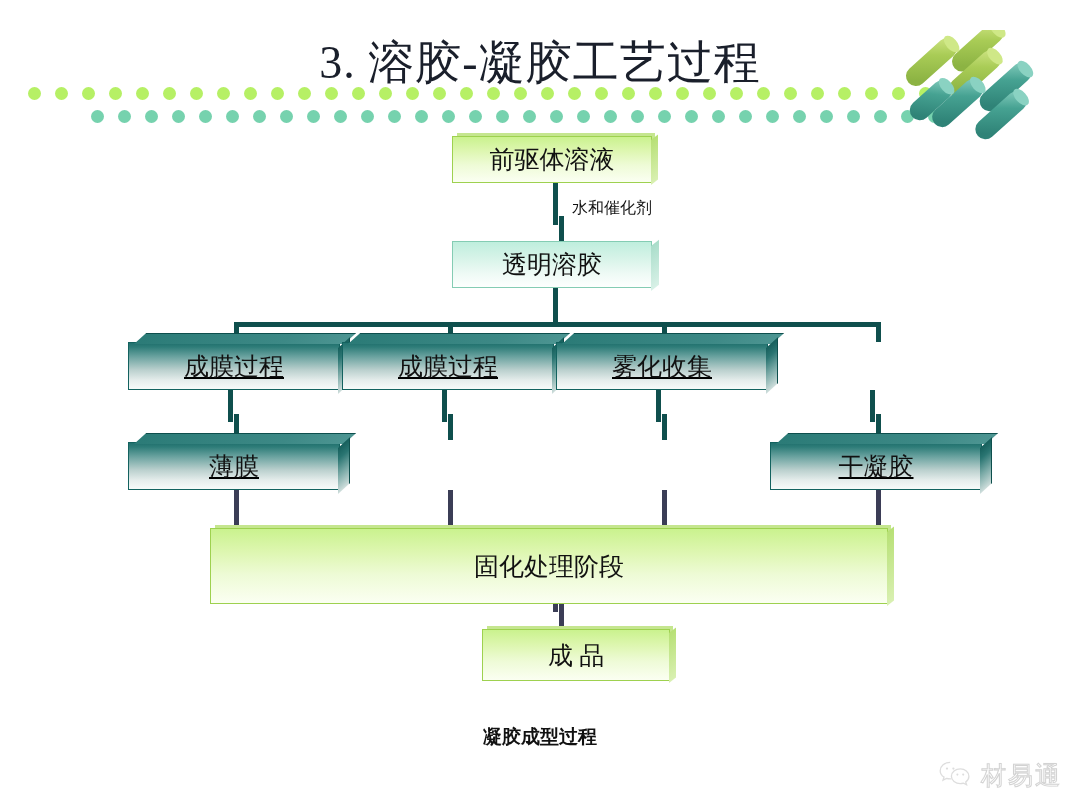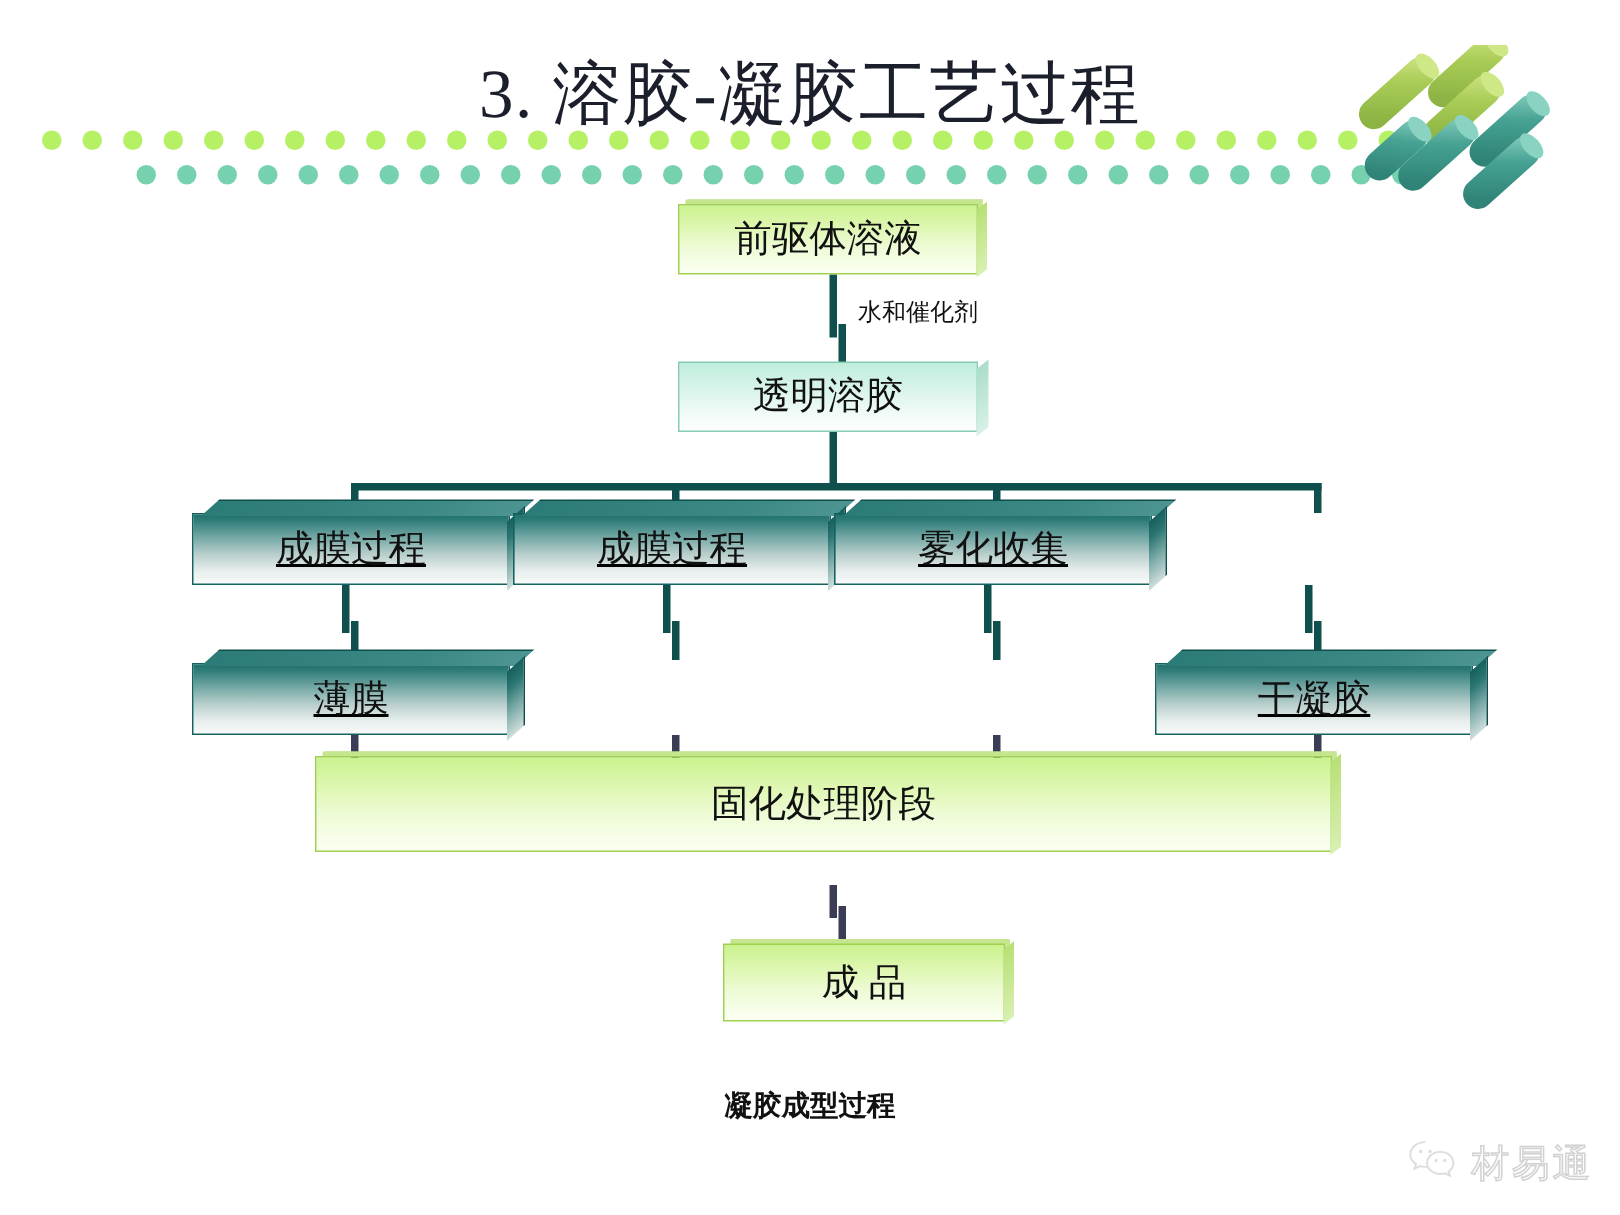--- a/index.html
+++ b/index.html
@@ -370,21 +370,21 @@
   <div class="node teal" style="left:128px; top:442px; width:212px; height:48px;">
     <span class="label">薄膜</span>
   </div>
 
 
 
   <div class="node teal" style="left:770px; top:442px; width:212px; height:48px;">
     <span class="label">干凝胶</span>
   </div>
 
-  <div class="node green" style="left:210px; top:504px; width:678px; height:64px;">
+  <div class="node green" style="left:210px; top:528px; width:678px; height:76px;">
     <span class="label">固化处理阶段</span>
   </div>
 
   <div class="node green" style="left:482px; top:629px; width:188px; height:52px;">
     <span class="label">成  品</span>
   </div>
 
   <div class="edge-label" style="left:572px; top:198px;text-align:center;">水和催化剂</div>
 
   <div class="caption" style="left:0; top:724px; width:1080px; text-align:center;">凝胶成型过程</div>

